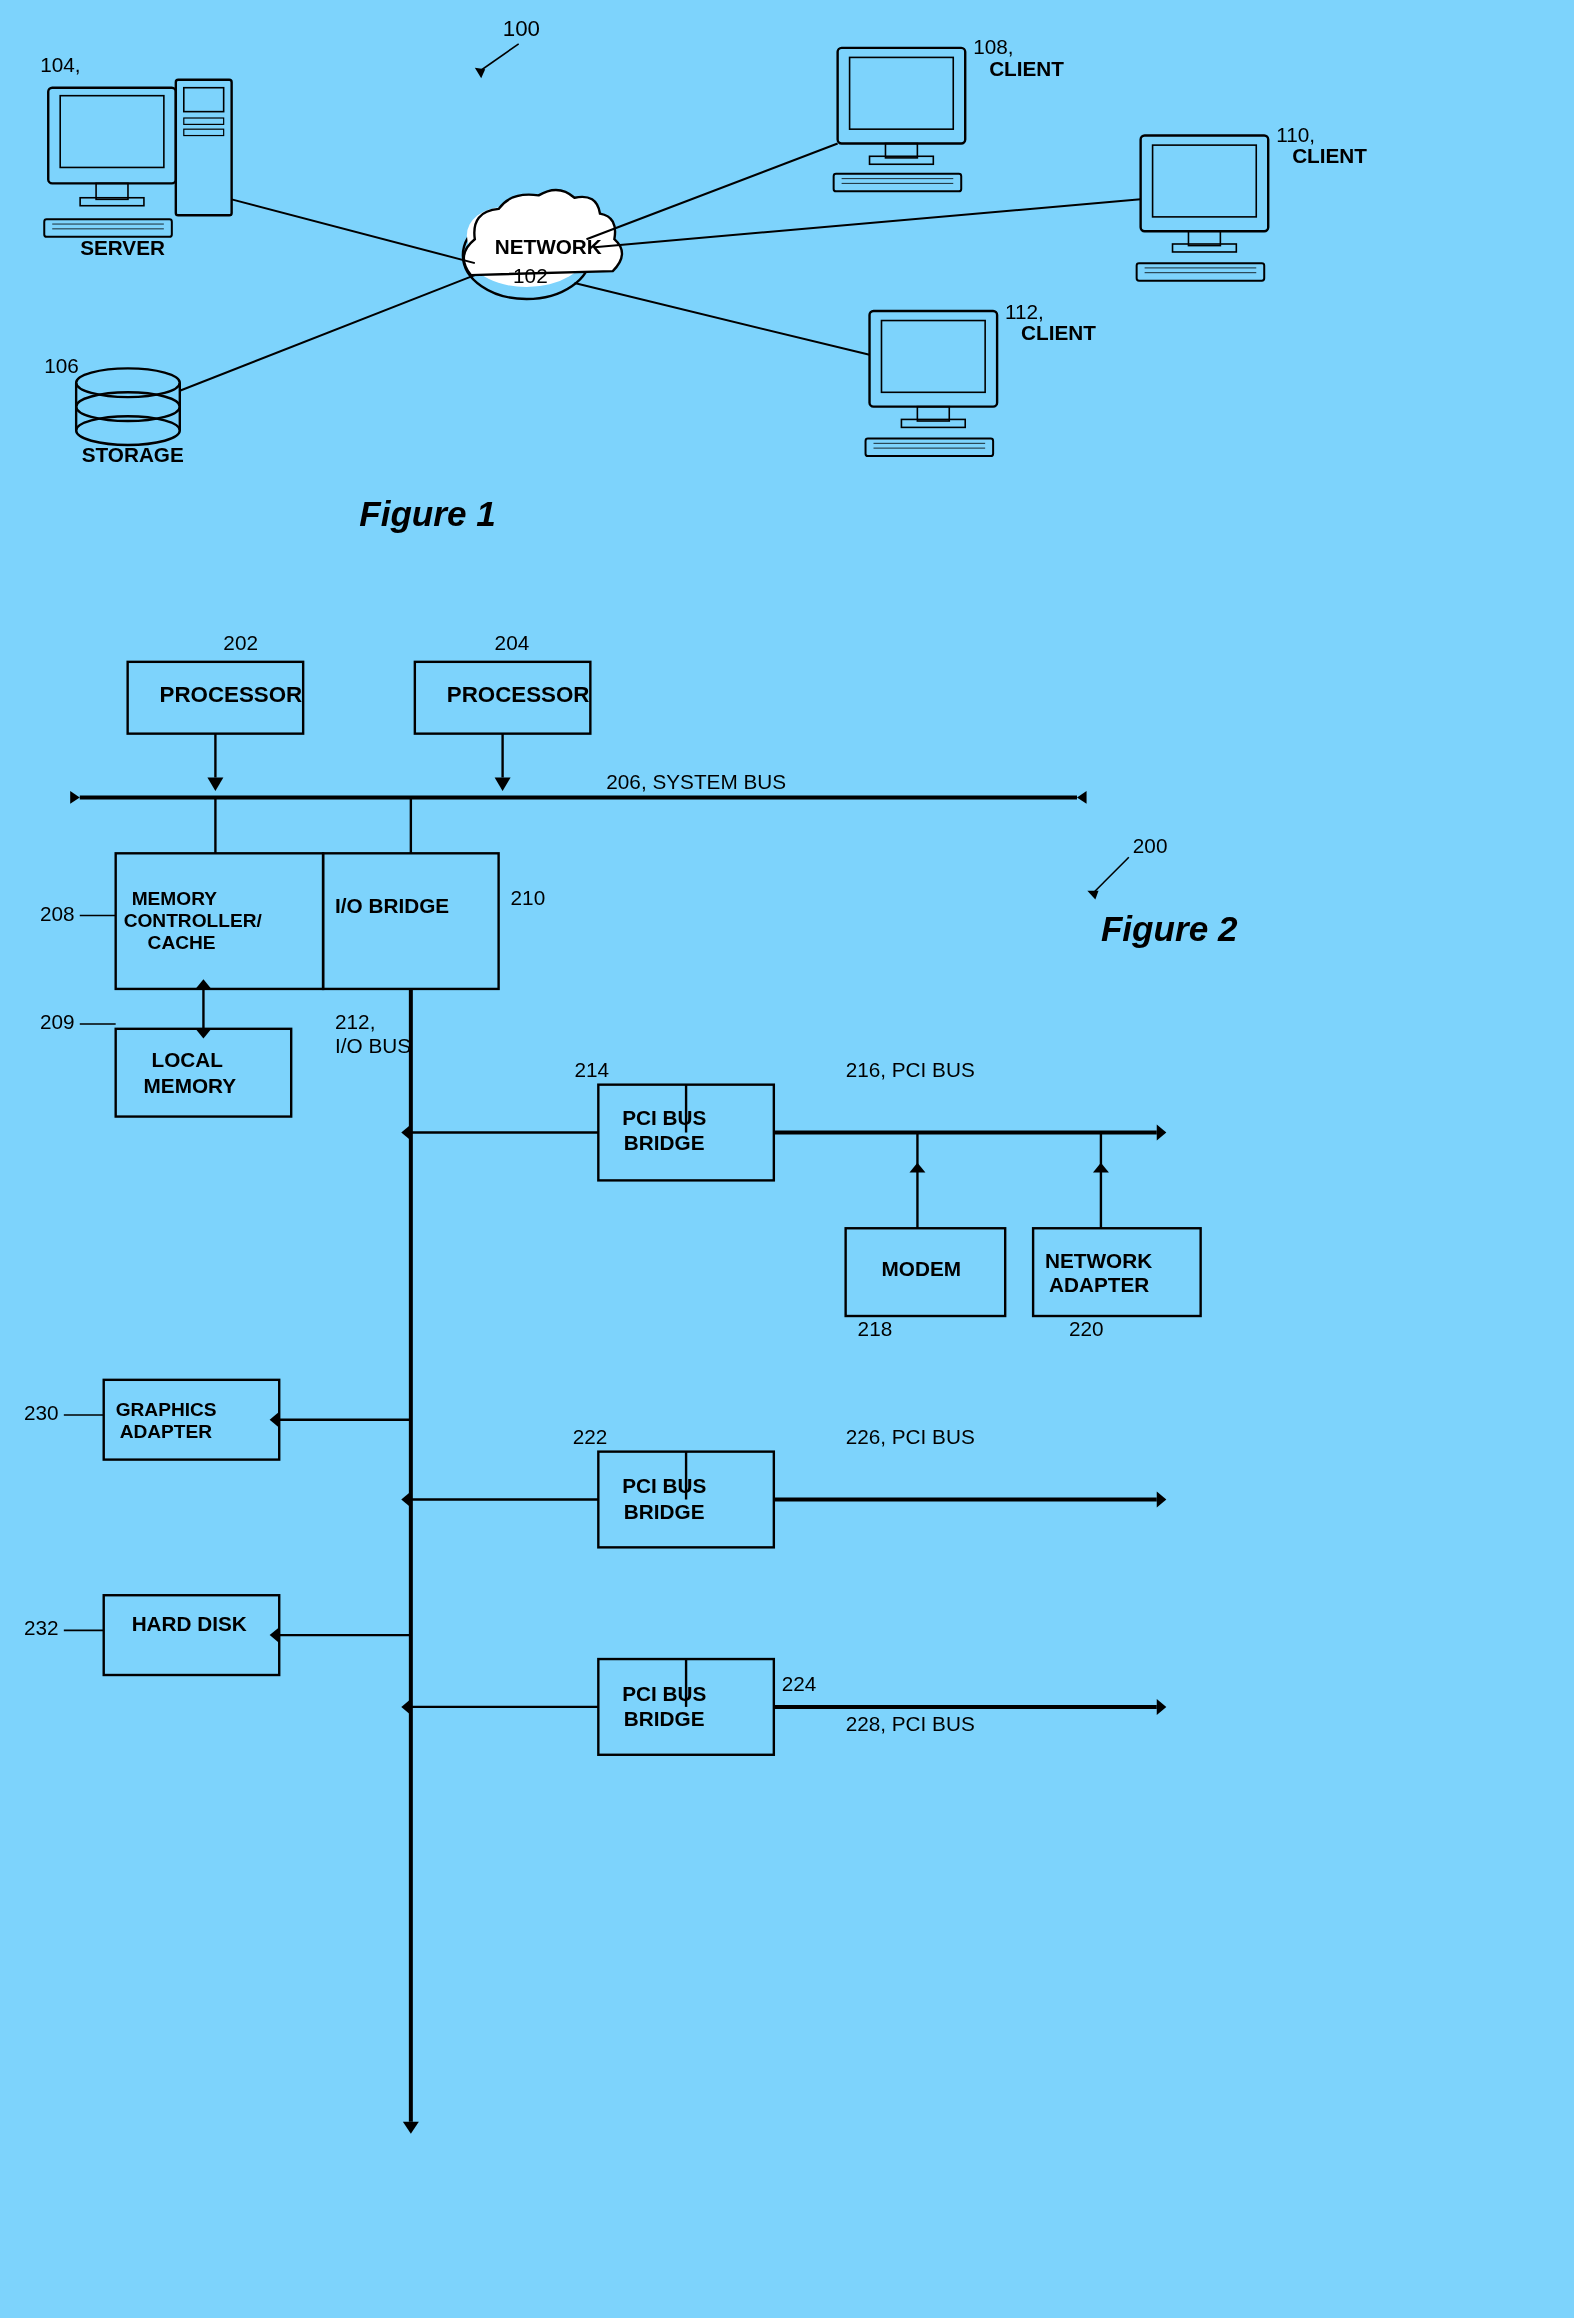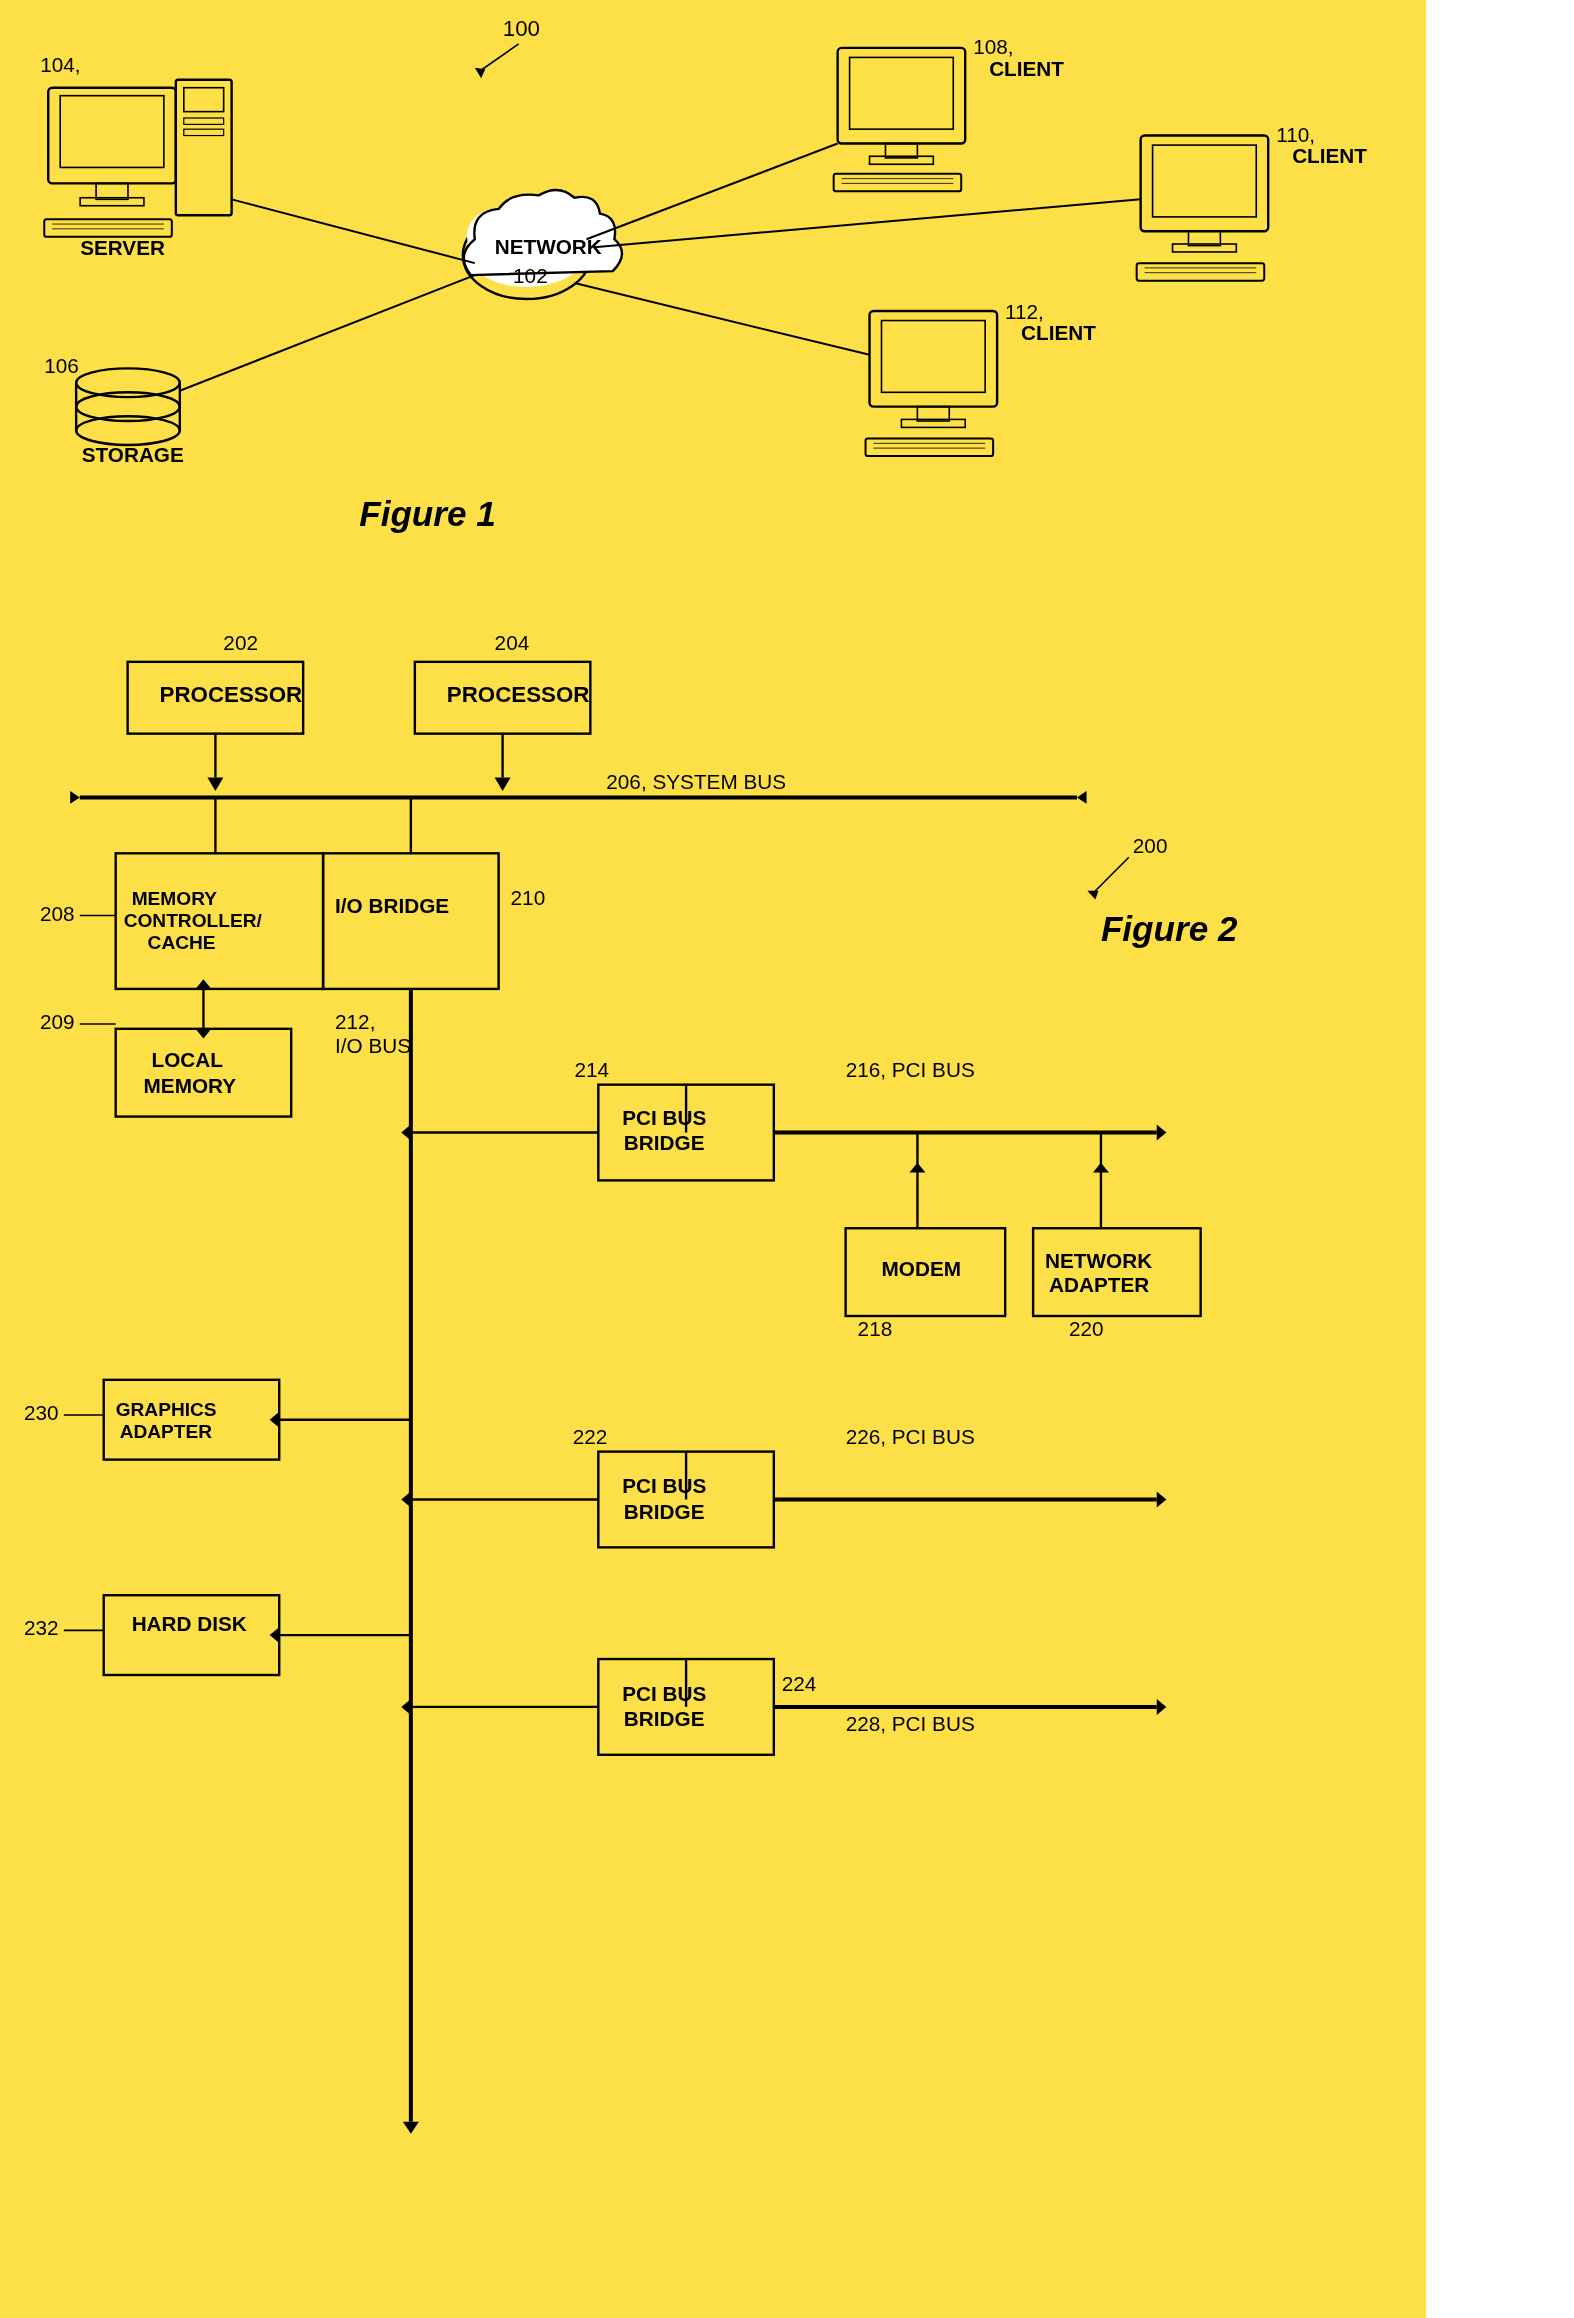--- a/index.html
+++ b/index.html
@@ -6,23 +6,23 @@
     body {
       background: #fff;
       font-family: Arial, sans-serif;
       width: 1574px;
       min-height: 2319px;
       position: relative;
       overflow-x: hidden;
     }
 
     .page {
-      width: 1426px;
+      width: 1574px;
       min-height: 2319px;
-      background: #fde047;
+      background: #7dd3fc;
       position: relative;
     }
 
     svg text {
       font-family: Arial, sans-serif;
     }
   </style>
 </head>
 <body>
 

